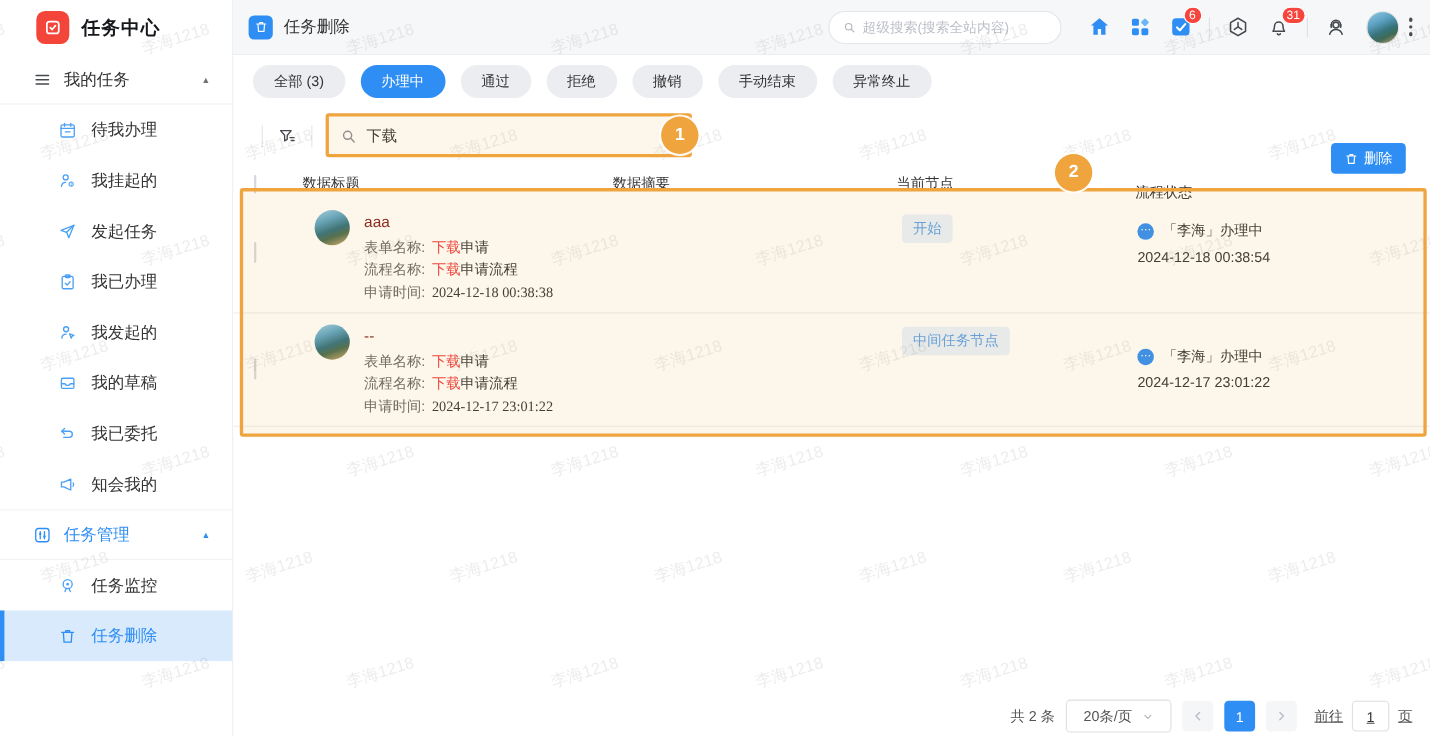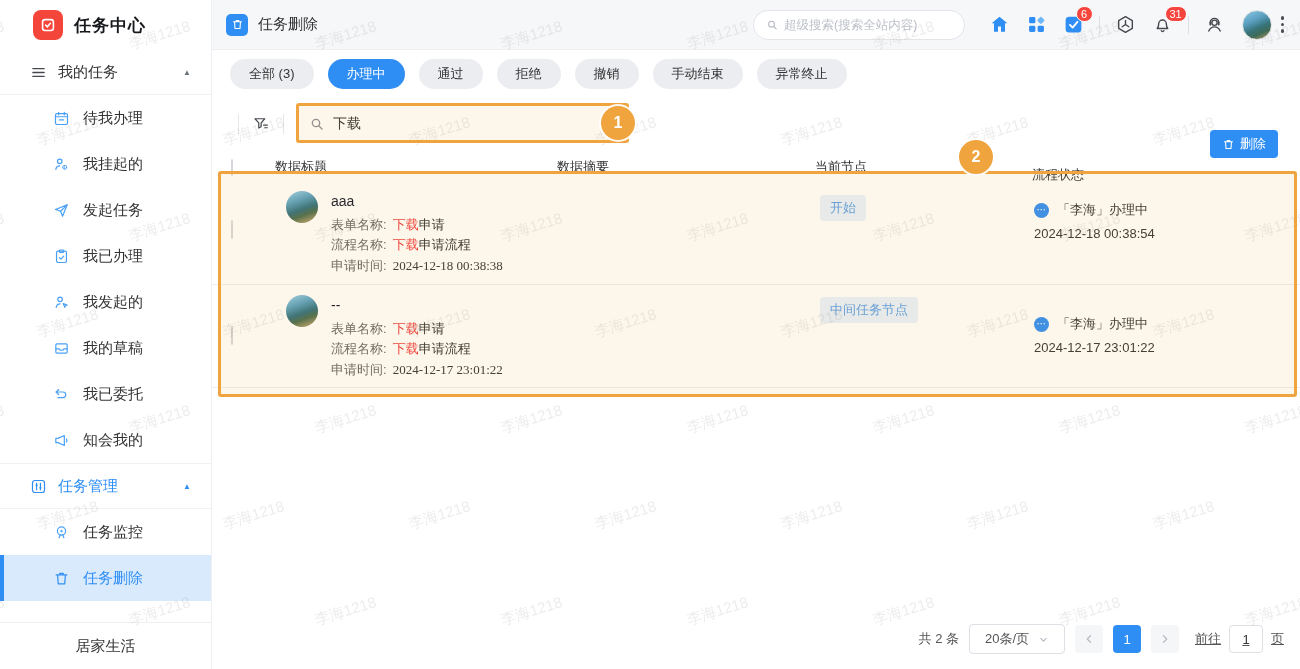--- a/index.html
+++ b/index.html
@@ -73,35 +73,35 @@
   .th-node { padding-left:23px; }  .th-status { padding-left:22px;margin-top:16px; }
   .checkbox { width:14px; height:14px; border:1px solid #d4d7dd; border-radius:2px; background:#fff;
               margin-left:19px; cursor:pointer; flex-shrink:0; }
   .trow { border-bottom:1px solid #ededed; cursor:pointer; }
   .trow.r1 { height:110px; } .trow.r2 { height:103px; }
   .cell-check { padding-top:46px; }
   .cell-title { padding:16px 0 0 28px; display:flex; gap:13px; }
   .row-avatar { width:32px; height:32px; border-radius:50%; flex-shrink:0;
                 background:linear-gradient(160deg,#9fd4ef 0%,#5ba4c4 30%,#2e6f7e 55%,#476b4f 70%,#d8b074 100%); }
   .title-block { font-size:13px; color:#666; line-height:20.5px; }
-  .row-title { font-size:14px; color:#0f172a; margin-bottom:3px; }
+  .row-title { font-size:14px; color:#7f1d1d; margin-bottom:3px; }
   .fl { margin-right:6px; }
   .kw { color:#f03a3a; } .val { color:#333;font-family:Liberation Serif, serif; }
   .cell-node { padding:20px 0 0 28px; }
   .node-tag { display:inline-block; background:#e7f2fd; color:#5ca0e8; font-size:13px;
               padding:4px 10px; border-radius:4px; }
   .cell-status { padding:26px 0 0 24px; font-size:13px; color:#333; }
   .status-line { display:flex; align-items:center; gap:8px; }
   .status-dot { width:15px; height:15px; border-radius:50%; background:#2f8ef4; color:#fff; flex-shrink:0;
                 display:flex; align-items:center; justify-content:center; }
   .status-dot::before { content:"⋯"; font-size:10px; line-height:1; }
   .status-time { margin-top:7px; }
   .tail-strip { height:12px; }
 
-  .pagination { position:absolute; right:16px; bottom:12px; height:36px; display:flex; align-items:center;
+  .pagination { position:absolute; right:16px; bottom:0; height:36px; display:flex; align-items:center;
                 gap:10px; font-size:13px; color:#555; background:transparent; }
   .psize { width:96px; height:30px; border:1px solid #dcdfe4; border-radius:4px; background:#fff;
            display:flex; align-items:center; justify-content:center; gap:9px; cursor:pointer; }
   .pbtn { width:28px; height:28px; border-radius:4px; background:#f5f6f8; color:#b8bcc4;
           display:flex; align-items:center; justify-content:center; cursor:pointer; }
   .pcur { width:28px; height:28px; border-radius:4px; background:#2f8ef4; color:#fff;
           display:flex; align-items:center; justify-content:center; font-size:13px; cursor:pointer; }
   .goto { display:flex; align-items:center; gap:8px; margin-left:6px;text-decoration:underline; }
   .goto input { width:34px; height:28px; border:1px solid #dcdfe4; border-radius:4px; text-align:center;
                 font-size:13px; color:#333; outline:none; }
@@ -228,23 +228,20 @@
       </svg>
     <span>任务监控</span>
   </div>
   <div class="s-item active">
     <svg width="17" height="17" viewBox="0 0 24 24" fill="none" stroke="#2f8ef4" stroke-width="1.7" stroke-linecap="round" stroke-linejoin="round">
         <path d="M4.5 7h15M9.5 7V4.8h5V7M6.5 7l.9 12.5h9.2L17.5 7"></path>
       </svg>
     <span>任务删除</span>
   </div>
 
-  <div class="sidebar-bottom">
-    <span>居家生活</span>
-  </div>
 </aside>
 
 <div class="main">
 
   <div class="topbar">
     <div class="page-head">
       <span class="page-icon">
         <svg width="13" height="13" viewBox="0 0 24 24" fill="none" stroke="#fff" stroke-width="2" stroke-linecap="round" stroke-linejoin="round">
             <path d="M4.5 7h15M9.5 7V4.8h5V7M6.5 7l.9 12.5h9.2L17.5 7"></path>
           </svg>

